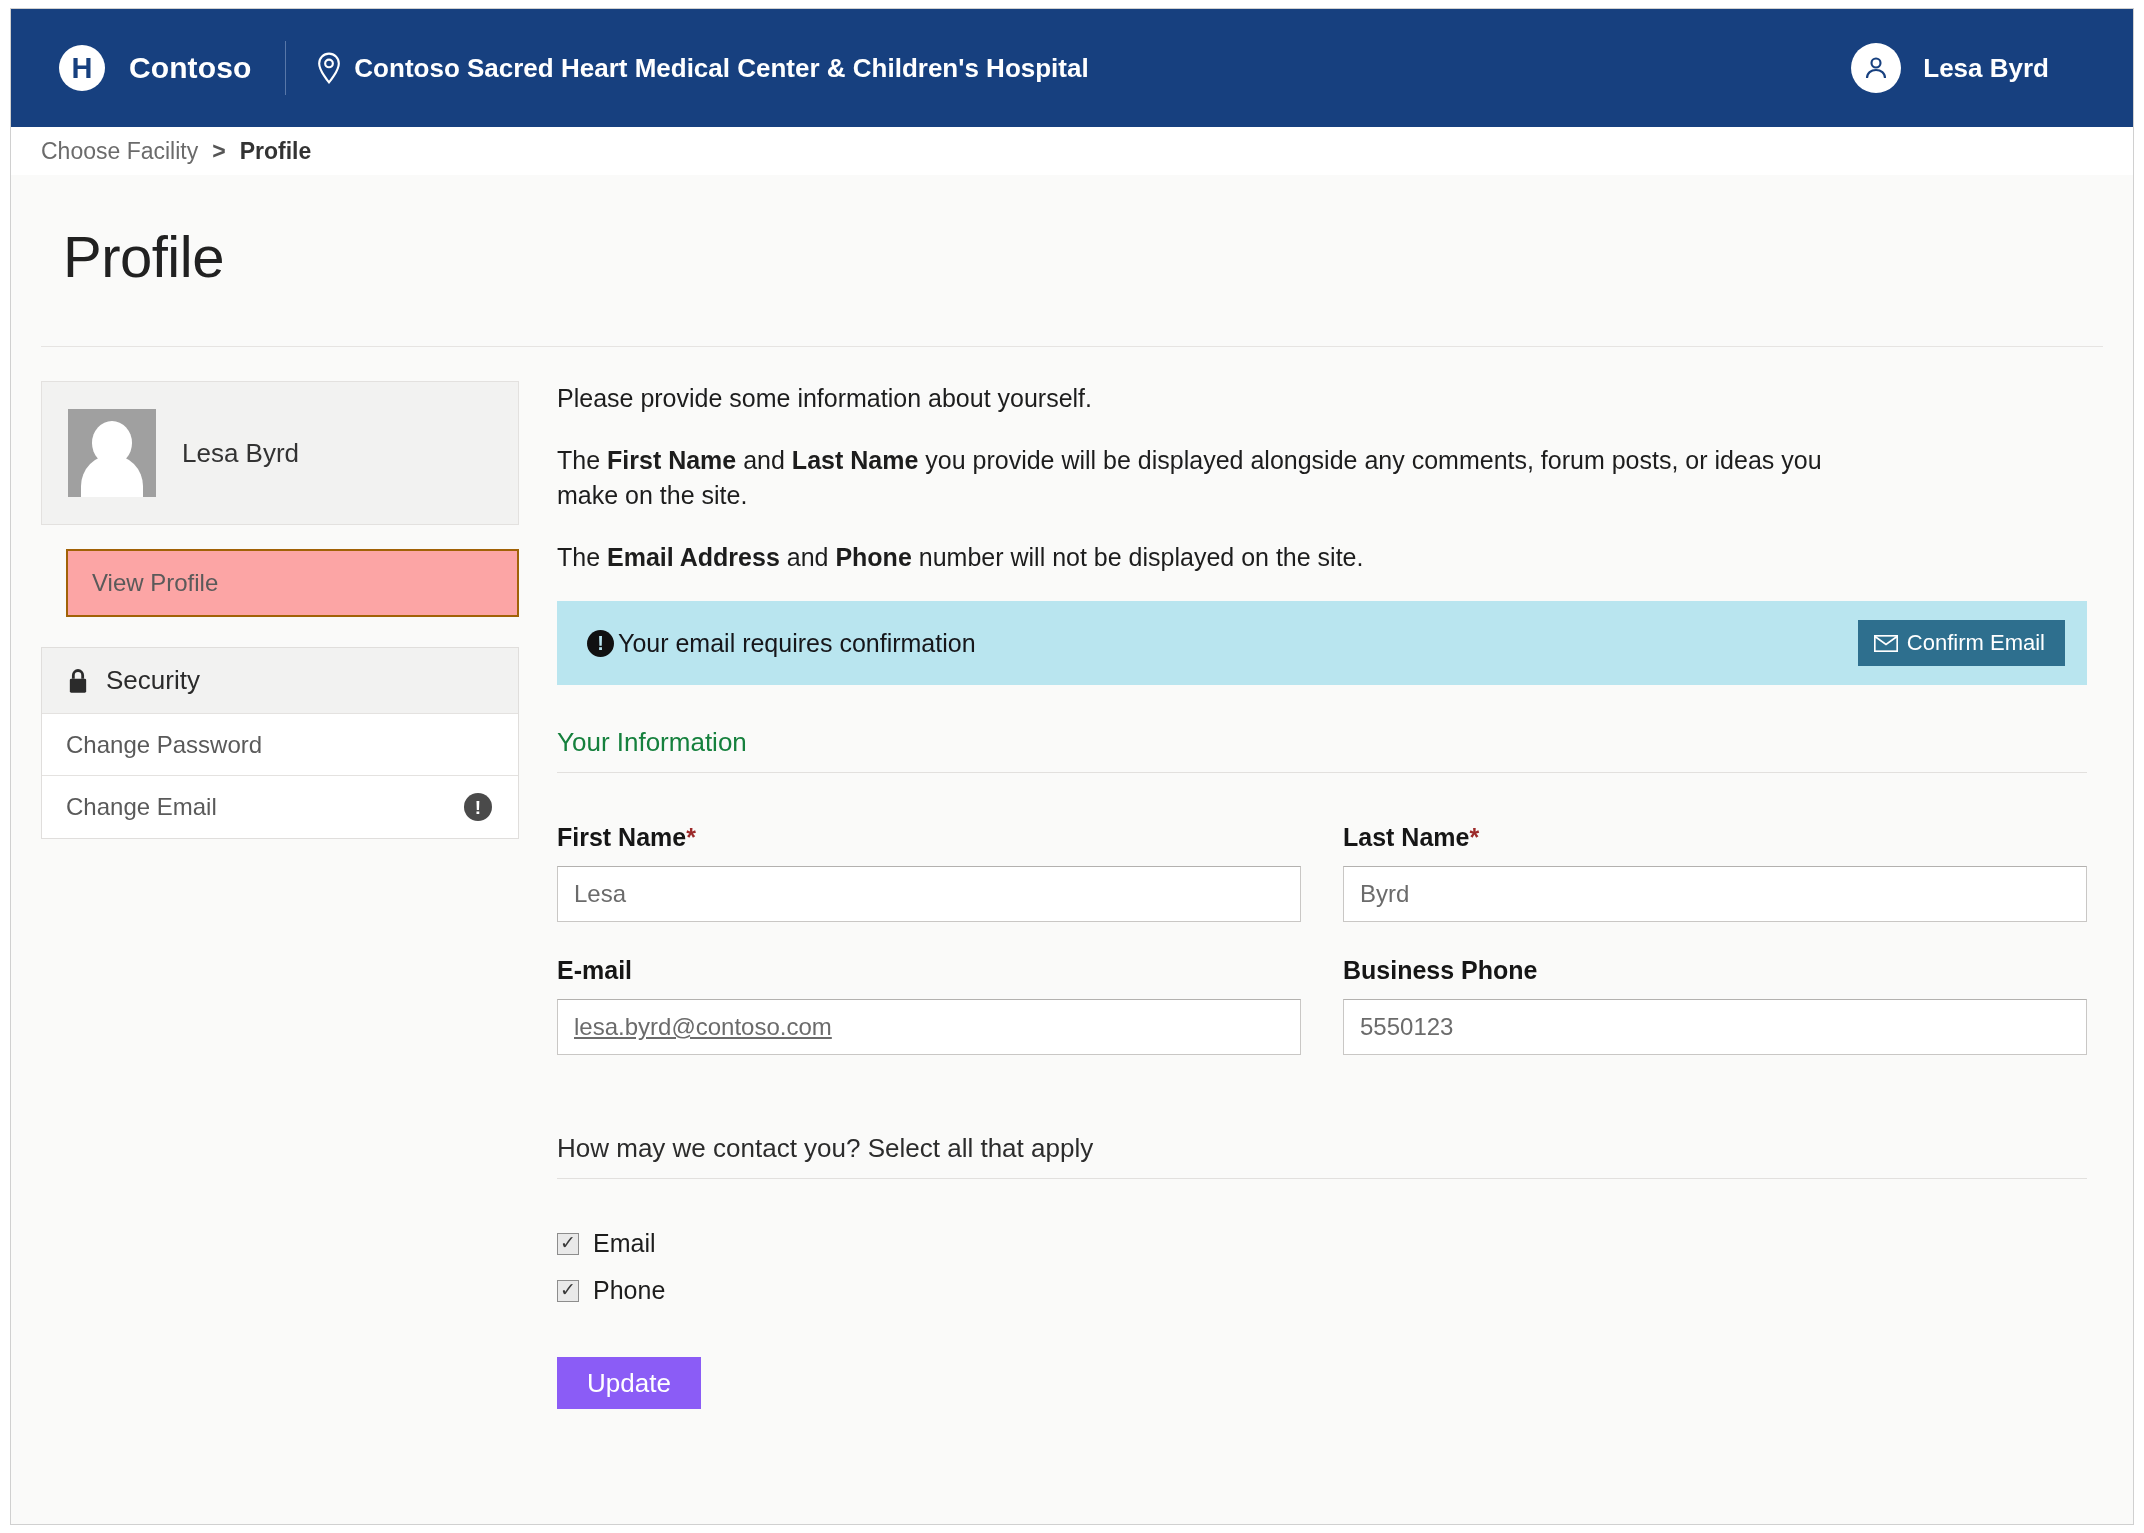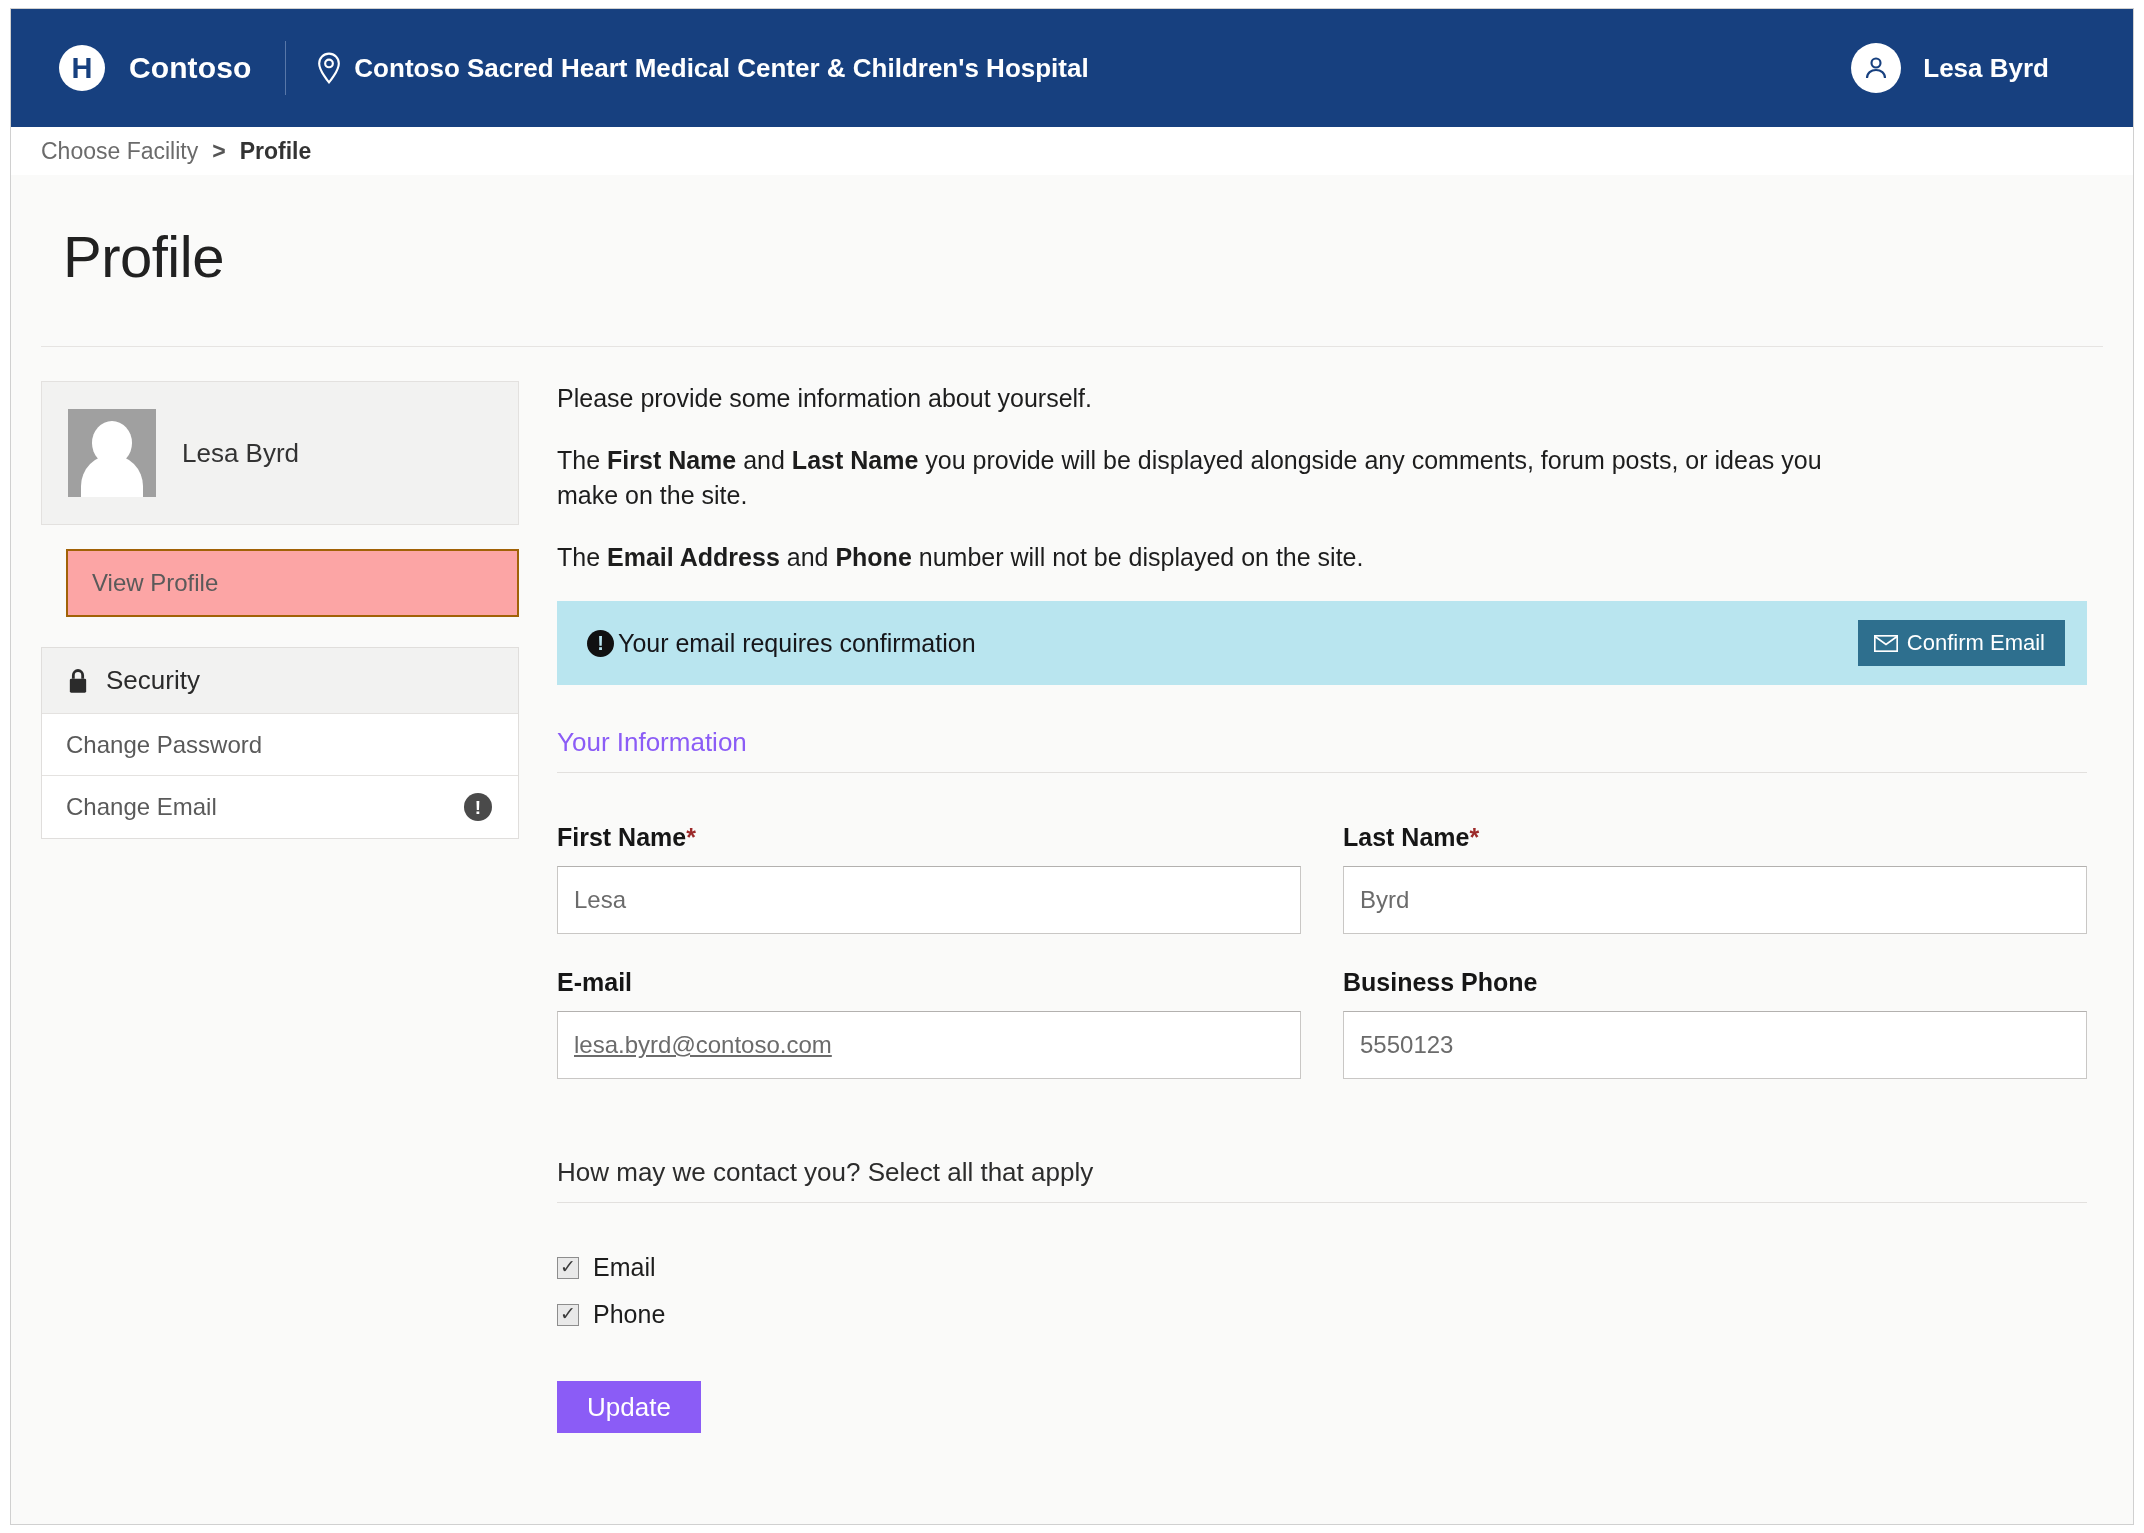--- a/index.html
+++ b/index.html
@@ -257,42 +257,42 @@
     padding: 0 20px 0 16px;
     font-size: 22px;
     display: flex; align-items: center;
     font-family: "Liberation Sans", sans-serif;
     cursor: pointer;
   }
   .confirm-btn .env { margin-right: 9px; display: flex; }
 
   .section-head {
     font-size: 26px;
-    color: #8b5cf6;
+    color: #15803d;
     padding-bottom: 14px;
     border-bottom: 1px solid #e2e0de;
     margin-bottom: 50px;
   }
   .field-grid {
     display: flex;
     gap: 42px;
     margin-bottom: 34px;
   }
   .field { flex: 1; }
   .field label {
     display: block;
     font-size: 25px;
     font-weight: bold;
     color: #161616;
     margin-bottom: 14px;
   }
   .req { color: #9c2a2a; font-weight: bold; }
   .field input {
     width: 100%;
-    height: 68px;
+    height: 56px;
     border: 1px solid #c9c7c5;
     border-top-color: #b3b1af;
     background: #ffffff;
     font-size: 24px;
     color: #6b6b6b;
     padding: 0 16px;
     font-family: "Liberation Sans", sans-serif;
     outline: none;
   }
   .field input.spell {

